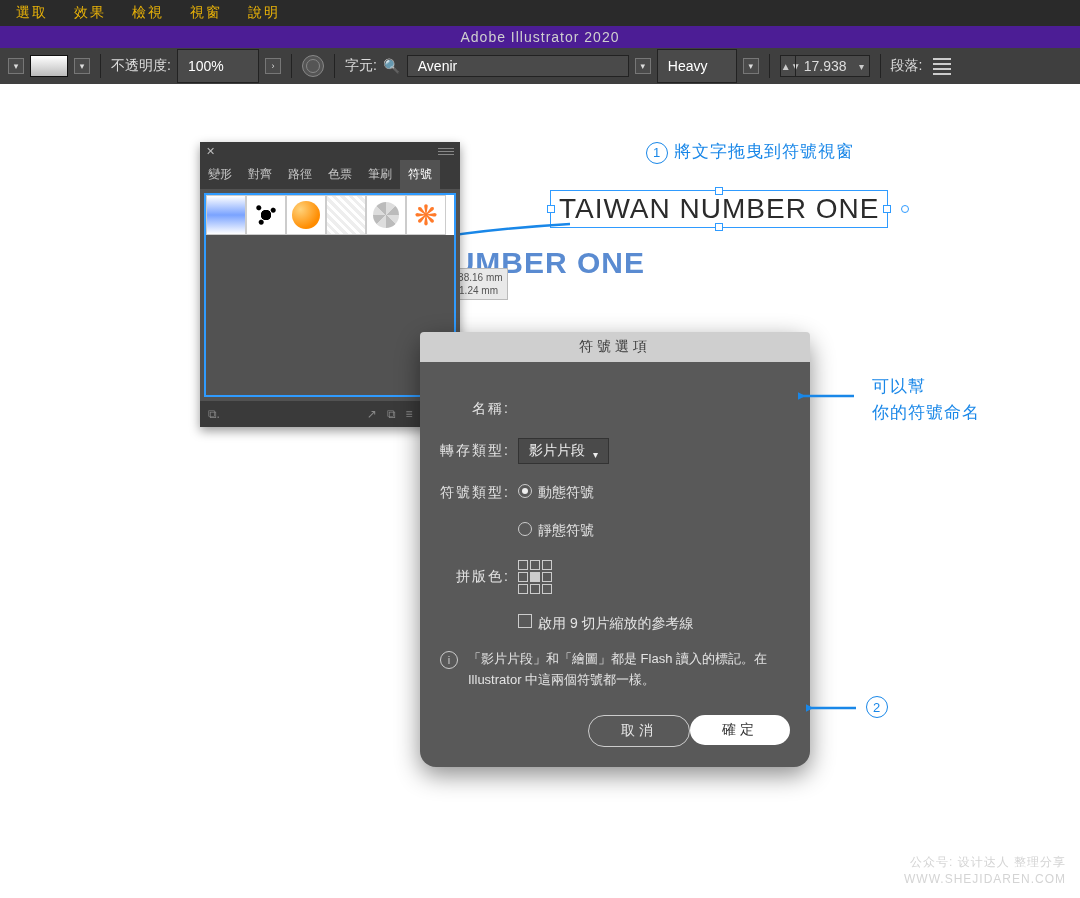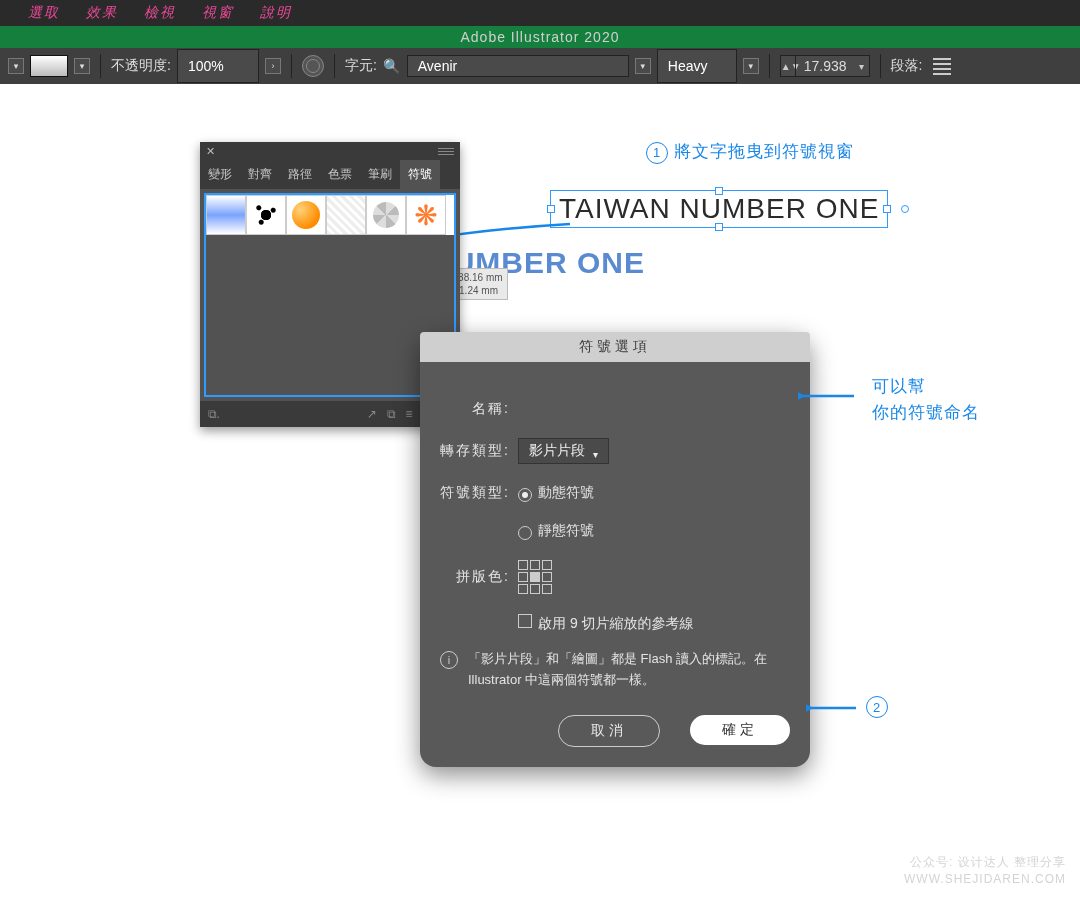--- a/index.html
+++ b/index.html
@@ -1,18 +1,18 @@
 <!DOCTYPE html>
 <html><head>
 <meta charset="utf-8">
 <style>
   html,body{margin:0;padding:0;width:1080px;height:898px;background:#fff;font-family:"Helvetica Neue",Arial,"PingFang TC","Microsoft JhengHei",sans-serif;overflow:hidden;}
-  .menubar{background:#2a2a2a;color:#ec4899;height:26px;display:flex;align-items:center;padding:0 28px;font-size:14px;letter-spacing:2px;font-style:italic;}
+  .menubar{background:#2a2a2a;color:#eab308;height:26px;display:flex;align-items:center;padding:0 16px;font-size:14px;letter-spacing:2px;}
   .menubar span{margin-right:26px;}
-  .titlebar{background:#15803d;color:#cfcfcf;height:22px;font-size:14px;text-align:center;line-height:22px;letter-spacing:1px;}
+  .titlebar{background:#4c1d95;color:#cfcfcf;height:22px;font-size:14px;text-align:center;line-height:22px;letter-spacing:1px;}
   .controlbar{background:#3f3f3f;height:36px;display:flex;align-items:center;color:#ddd;font-size:14px;padding:0 8px;gap:6px;}
   .cb-swatch{width:36px;height:20px;background:linear-gradient(#fff,#bbb);border:1px solid #111;}
   .cb-chev{width:14px;height:14px;border:1px solid #777;display:flex;align-items:center;justify-content:center;font-size:9px;color:#ddd;background:#4a4a4a;}
   .cb-field{background:#4a4a4a;border:1px solid #222;color:#fff;padding:8px 10px;min-width:60px;text-align:left;}
   .cb-globe{width:20px;height:20px;border:1px solid #888;border-radius:50%;background:#555;position:relative;}
   .cb-globe:after{content:"";position:absolute;inset:3px;border:1px solid #888;border-radius:50%;}
   .cb-search{width:18px;text-align:center;}
   .cb-font{background:#4a4a4a;border:1px solid #222;color:#fff;padding:2px 10px;width:200px;display:flex;align-items:center;gap:6px;}
   .cb-sep{width:1px;height:24px;background:#222;margin:0 4px;}
   .cb-stepper{display:flex;align-items:center;border:1px solid #222;background:#4a4a4a;}
@@ -56,30 +56,30 @@
   .dxdy{position:absolute;left:432px;top:184px;background:#e9e9e9;border:1px solid #bbb;font-size:10px;color:#555;padding:2px 4px;line-height:1.3;}
 
   
   .dialog{position:absolute;left:420px;top:248px;width:390px;background:#595959;color:#e4e4e4;font-size:14px;border-radius:16px;box-shadow:0 8px 24px rgba(0,0,0,.45);}
   .dlg-title{background:#cfcfcf;color:#3a3a3a;text-align:center;padding:6px 0;border-radius:4px 4px 0 0;font-size:14px;letter-spacing:4px;}
   .dlg-body{padding:18px 20px 10px;}
   .dlg-row{display:flex;align-items:center;margin-bottom:14px;gap:8px;margin-top:20px;}
   .dlg-label{width:70px;text-align:right;letter-spacing:2px;}
   .dlg-input{flex:1;background:#fff;color:#222;border:1px solid #777;padding:3px 6px;height:20px;}
   .dlg-select{background:#4a4a4a;color:#eee;border:1px solid #333;padding:3px 10px;display:flex;align-items:flex-end;gap:8px;}
-  .dlg-radio{display:flex;align-items:flex-end;gap:6px;}
+  .dlg-radio{display:flex;align-items:flex-start;gap:6px;}
   .dlg-radio .r{width:12px;height:12px;border:1px solid #ccc;border-radius:50%;display:inline-flex;align-items:center;justify-content:center;}
   .dlg-radio .r.checked:after{content:"";width:6px;height:6px;background:#eee;border-radius:50%;}
   .dlg-check{width:12px;height:12px;border:1px solid #ccc;display:inline-block;margin-right:6px;}
   .reg-grid{display:grid;grid-template-columns:repeat(3,10px);grid-template-rows:repeat(3,10px);gap:2px;}
   .reg-grid span{width:8px;height:8px;border:1px solid #ccc;}
   .reg-grid span.sel{background:#ccc;}
   .info-box{display:flex;gap:10px;margin-top:16px;font-size:13px;line-height:1.6;}
   .info-icon{width:16px;height:16px;border:1.5px solid #ccc;border-radius:50%;font-size:11px;color:#ccc;text-align:center;line-height:16px;flex:0 0 16px;margin-top:2px;}
-  .dlg-buttons{display:flex;justify-content:flex-end;gap:30px;padding:14px 20px 20px;}
+  .dlg-buttons{display:flex;justify-content:flex-end;gap:0;padding:14px 20px 20px;}
   .btn{width:100px;height:30px;border-radius:16px;display:flex;align-items:center;justify-content:center;cursor:pointer;letter-spacing:4px;font-size:14px;}
   .btn-cancel{border:1.5px solid #ccc;color:#e8e8e8;}
   .btn-ok{background:#fff;color:#333;}
 
   
   .anno{color:#1987e8;font-size:17px;position:absolute;letter-spacing:1px;}
   .circ{display:inline-flex;width:20px;height:20px;border:1.5px solid #1987e8;border-radius:50%;align-items:center;justify-content:center;font-size:13px;margin-right:6px;}
   .arrow-svg{position:absolute;pointer-events:none;}
   .watermark{position:absolute;right:14px;bottom:10px;text-align:right;color:#d4d4d4;font-size:12px;line-height:1.4;letter-spacing:1px;}
 </style>

